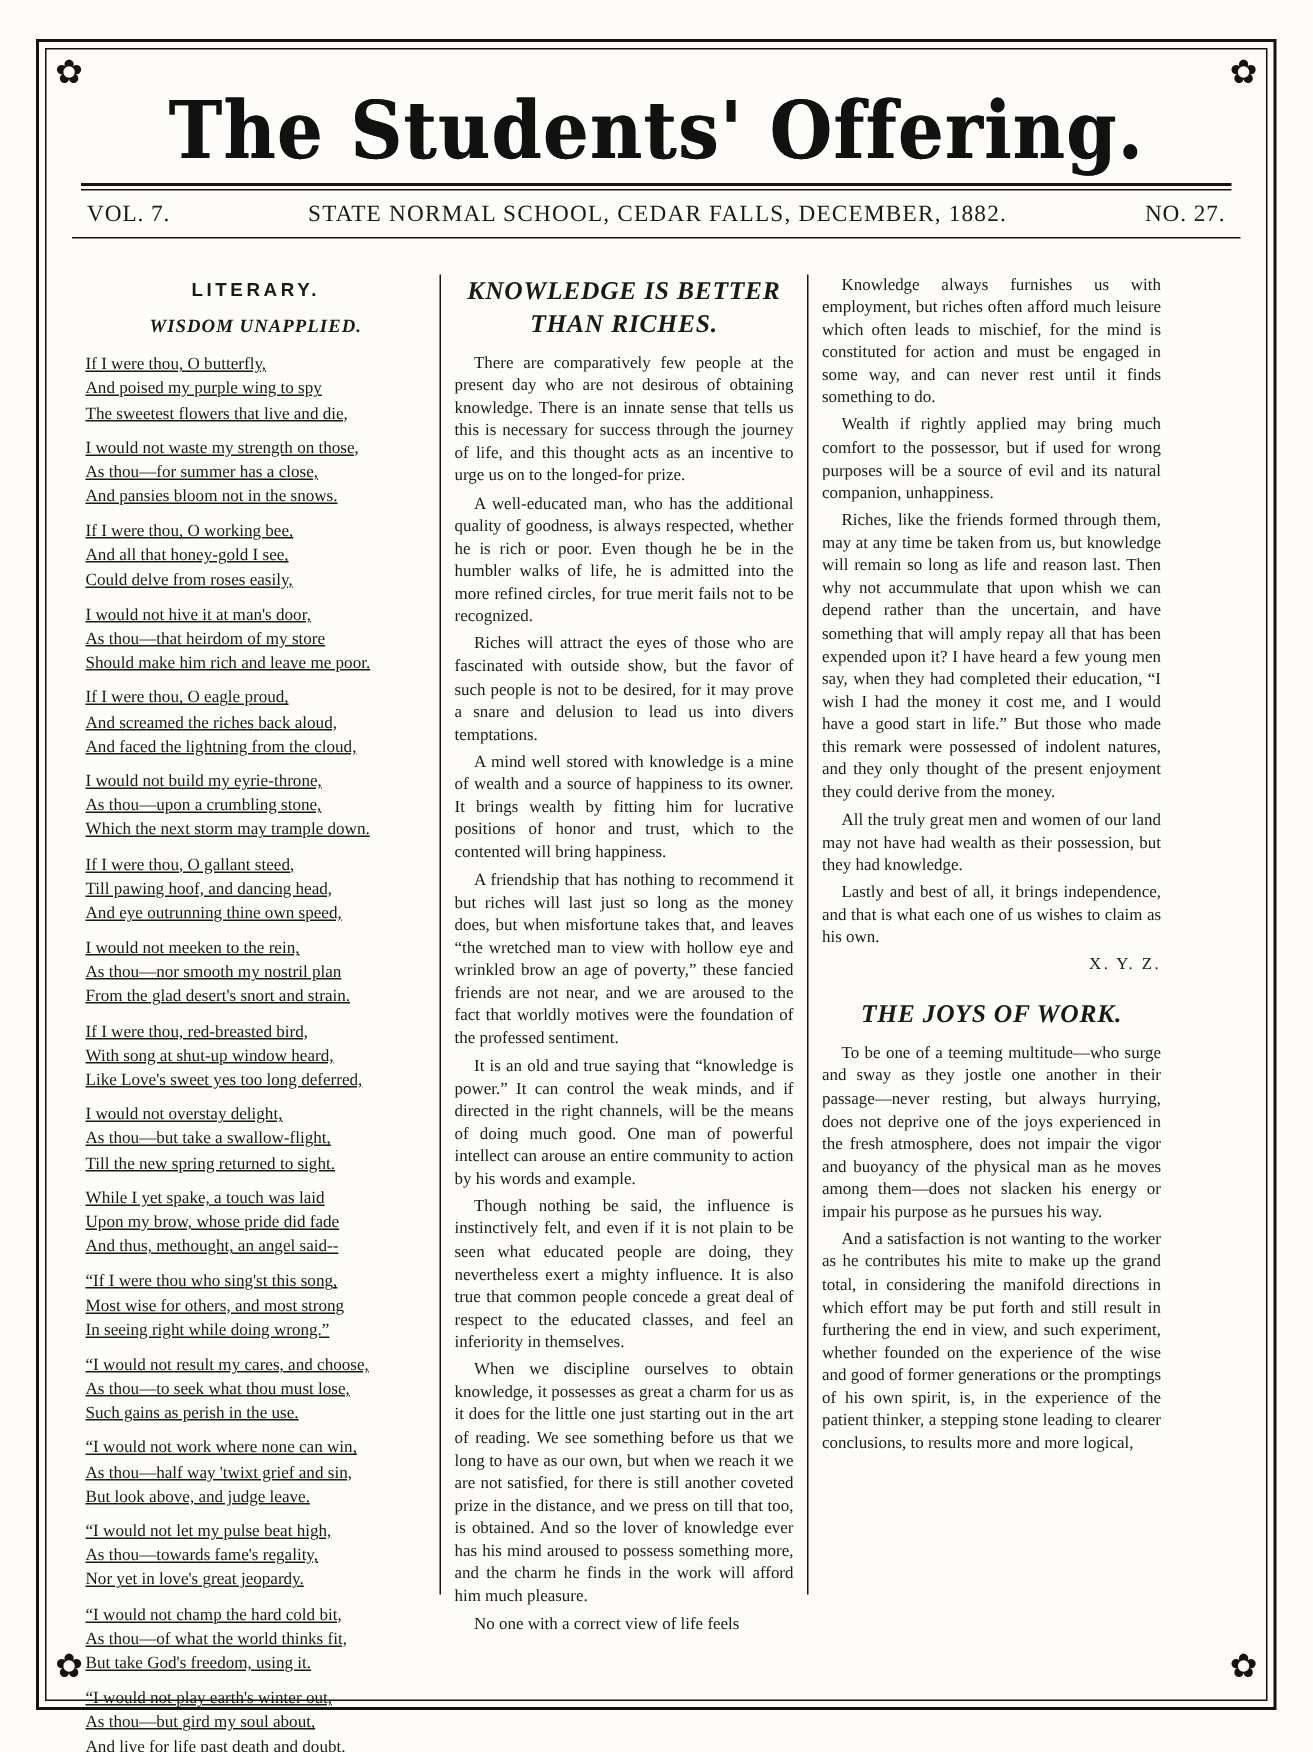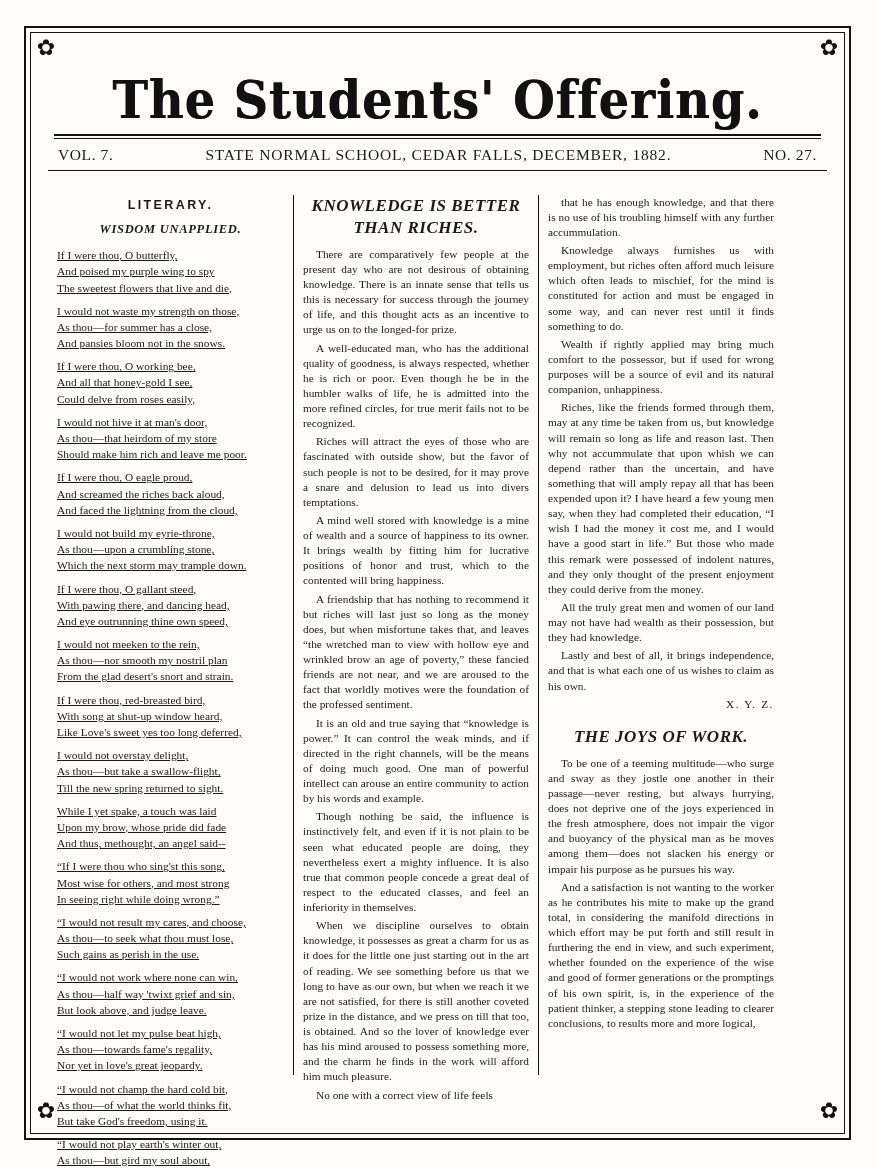--- a/index.html
+++ b/index.html
@@ -44,21 +44,21 @@
     text-align: center;
   }
   .corner.tl { left: 33px;  top: 35px; }
   .corner.tr { left: 816px; top: 35px; }
   .corner.bl { left: 33px;  top: 1098px; }
   .corner.br { left: 816px; top: 1098px; }
 
   .content {
     position: absolute;
     left: 48px;
-    top: 54px;
+    top: 42px;
     width: 779px;
     height: 1068px;
   }
 
   .masthead {
     text-align: center;
     font-family: "DejaVu Serif", serif;
     font-weight: bold;
     font-size: 53px;
     letter-spacing: 1px;
@@ -228,21 +228,21 @@
           <span class="vline">And screamed the riches back aloud,</span>
           <span class="vline">And faced the lightning from the cloud,</span>
         </div>
         <div class="stanza">
           <span class="vline">I would not build my eyrie-throne,</span>
           <span class="vline">As thou—upon a crumbling stone,</span>
           <span class="vline">Which the next storm may trample down.</span>
         </div>
         <div class="stanza">
           <span class="vline">If I were thou, O gallant steed,</span>
-          <span class="vline">With pawing there, and dancing head,</span>
+          <span class="vline">Till pawing hoof, and dancing head,</span>
           <span class="vline">And eye outrunning thine own speed,</span>
         </div>
         <div class="stanza">
           <span class="vline">I would not meeken to the rein,</span>
           <span class="vline">As thou—nor smooth my nostril plan</span>
           <span class="vline">From the glad desert's snort and strain.</span>
         </div>
         <div class="stanza">
           <span class="vline">If I were thou, red-breasted bird,</span>
           <span class="vline">With song at shut-up window heard,</span>
@@ -298,21 +298,20 @@
         <p class="para">Riches will attract the eyes of those who are fascinated with outside show, but the favor of such people is not to be desired, for it may prove a snare and delusion to lead us into divers temptations.</p>
         <p class="para">A mind well stored with knowledge is a mine of wealth and a source of happiness to its owner. It brings wealth by fitting him for lucrative positions of honor and trust, which to the contented will bring happiness.</p>
         <p class="para">A friendship that has nothing to recommend it but riches will last just so long as the money does, but when misfortune takes that, and leaves “the wretched man to view with hollow eye and wrinkled brow an age of poverty,” these fancied friends are not near, and we are aroused to the fact that worldly motives were the foundation of the professed sentiment.</p>
         <p class="para">It is an old and true saying that “knowledge is power.” It can control the weak minds, and if directed in the right channels, will be the means of doing much good. One man of powerful intellect can arouse an entire community to action by his words and example.</p>
         <p class="para">Though nothing be said, the influence is instinctively felt, and even if it is not plain to be seen what educated people are doing, they nevertheless exert a mighty influence. It is also true that common people concede a great deal of respect to the educated classes, and feel an inferiority in themselves.</p>
         <p class="para">When we discipline ourselves to obtain knowledge, it possesses as great a charm for us as it does for the little one just starting out in the art of reading. We see something before us that we long to have as our own, but when we reach it we are not satisfied, for there is still another coveted prize in the distance, and we press on till that too, is obtained. And so the lover of knowledge ever has his mind aroused to possess something more, and the charm he finds in the work will afford him much pleasure.</p>
         <p class="para">No one with a correct view of life feels</p>
       </div>
 
       <div class="col divider">
-        <p class="para first">that he has enough knowledge, and that there is no use of his troubling himself with any further accummulation.</p>
         <p class="para">Knowledge always furnishes us with employment, but riches often afford much leisure which often leads to mischief, for the mind is constituted for action and must be engaged in some way, and can never rest until it finds something to do.</p>
         <p class="para">Wealth if rightly applied may bring much comfort to the possessor, but if used for wrong purposes will be a source of evil and its natural companion, unhappiness.</p>
         <p class="para">Riches, like the friends formed through them, may at any time be taken from us, but knowledge will remain so long as life and reason last. Then why not accummulate that upon whish we can depend rather than the uncertain, and have something that will amply repay all that has been expended upon it? I have heard a few young men say, when they had completed their education, “I wish I had the money it cost me, and I would have a good start in life.” But those who made this remark were possessed of indolent natures, and they only thought of the present enjoyment they could derive from the money.</p>
         <p class="para">All the truly great men and women of our land may not have had wealth as their possession, but they had knowledge.</p>
         <p class="para">Lastly and best of all, it brings independence, and that is what each one of us wishes to claim as his own.</p>
         <div class="signature">X. Y. Z.</div>
 
         <div class="art-title mid">THE JOYS OF WORK.</div>
         <p class="para">To be one of a teeming multitude—who surge and sway as they jostle one another in their passage—never resting, but always hurrying, does not deprive one of the joys experienced in the fresh atmosphere, does not impair the vigor and buoyancy of the physical man as he moves among them—does not slacken his energy or impair his purpose as he pursues his way.</p>
         <p class="para">And a satisfaction is not wanting to the worker as he contributes his mite to make up the grand total, in considering the manifold directions in which effort may be put forth and still result in furthering the end in view, and such experiment, whether founded on the experience of the wise and good of former generations or the promptings of his own spirit, is, in the experience of the patient thinker, a stepping stone leading to clearer conclusions, to results more and more logical,</p>

